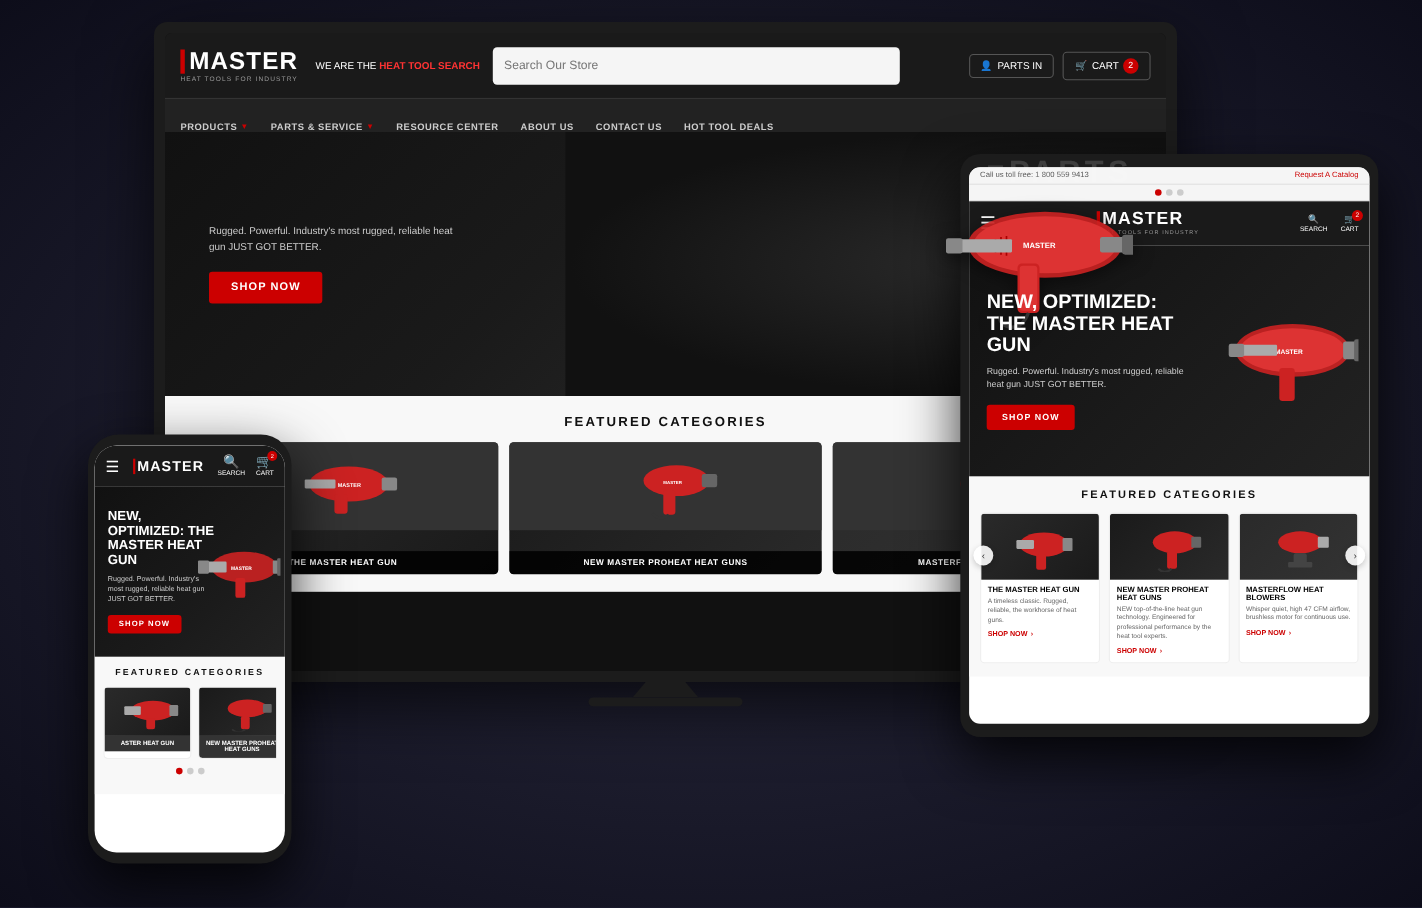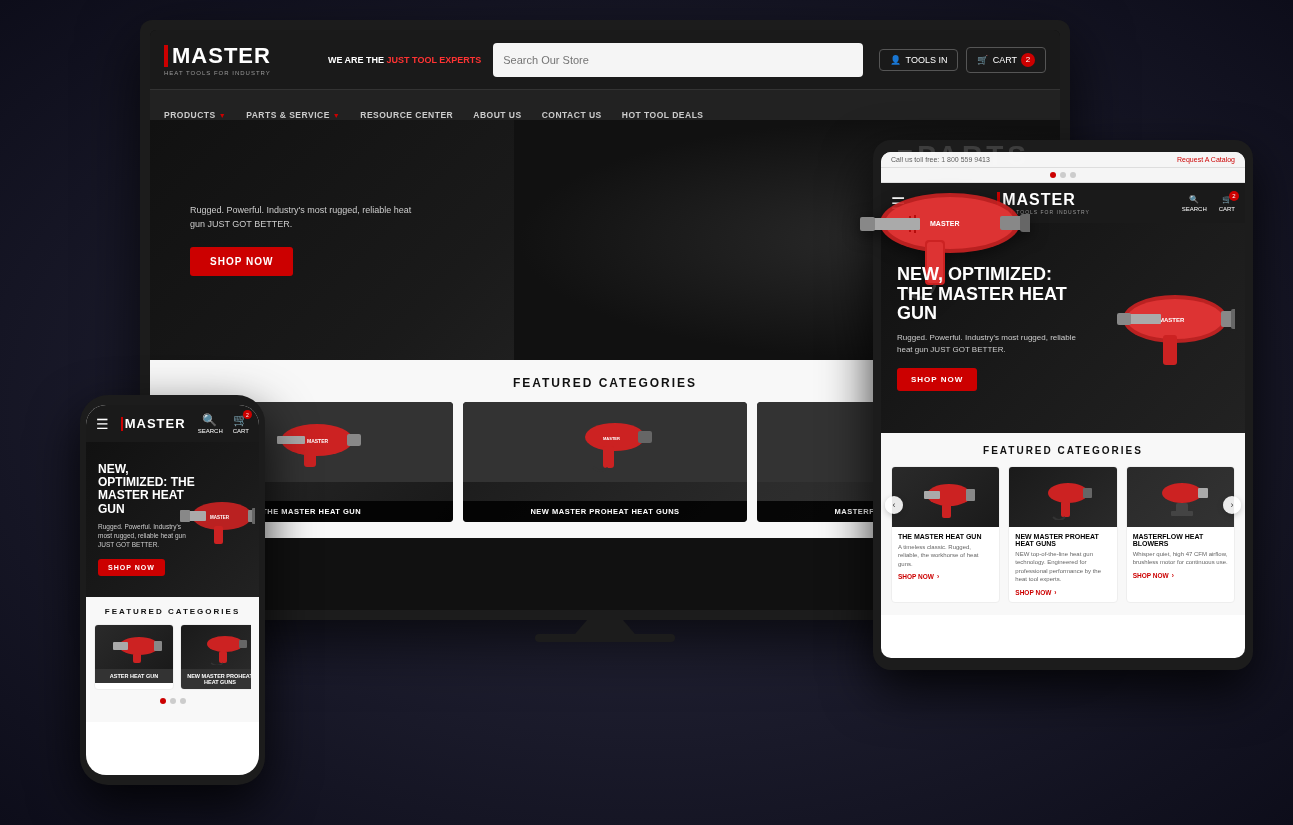--- a/index.html
+++ b/index.html
@@ -90,21 +90,21 @@
     }
 
     .tagline {
       font-size: 9px;
       color: #aaa;
       margin-left: 4px;
       white-space: nowrap;
     }
 
     .tagline .heat { color: #ff3333; font-weight: bold; }
-    .tagline .rest { color: white; font-weight: bold; margin-left: 41px; }
+    .tagline .rest { color: white; font-weight: normal; }
 
     .search-bar {
       flex: 1;
       background: #f5f5f5;
       border-radius: 4px;
       height: 34px;
       display: flex;
       align-items: center;
       padding: 0 10px;
       max-width: 370px;
@@ -826,31 +826,31 @@
         <div class="desktop-header">
           <div class="logo-area">
             <div class="logo-master">
               <div class="logo-bar"></div>
               <span>MASTER</span>
             </div>
             <div class="logo-sub">HEAT TOOLS FOR INDUSTRY</div>
           </div>
 
           <div class="tagline">
-            <span class="rest">WE ARE THE </span><span class="heat">JUST TOOL EXPERTS</span>
+            <span class="rest">WE ARE THE </span><span class="heat">HEAT TOOL SEARCH</span>
           </div>
 
           <div class="search-bar">
             <input type="text" placeholder="Search Our Store" style="">
           </div>
 
           <div class="header-actions">
             <button class="sign-in-btn">
               <span>👤</span>
-              <span>TOOLS IN</span>
+              <span>PARTS IN</span>
             </button>
             <button class="cart-btn">
               <span>🛒</span>
               <span>CART</span>
               <span class="cart-badge">2</span>
             </button>
           </div>
         </div>
 
         <div class="desktop-nav">

